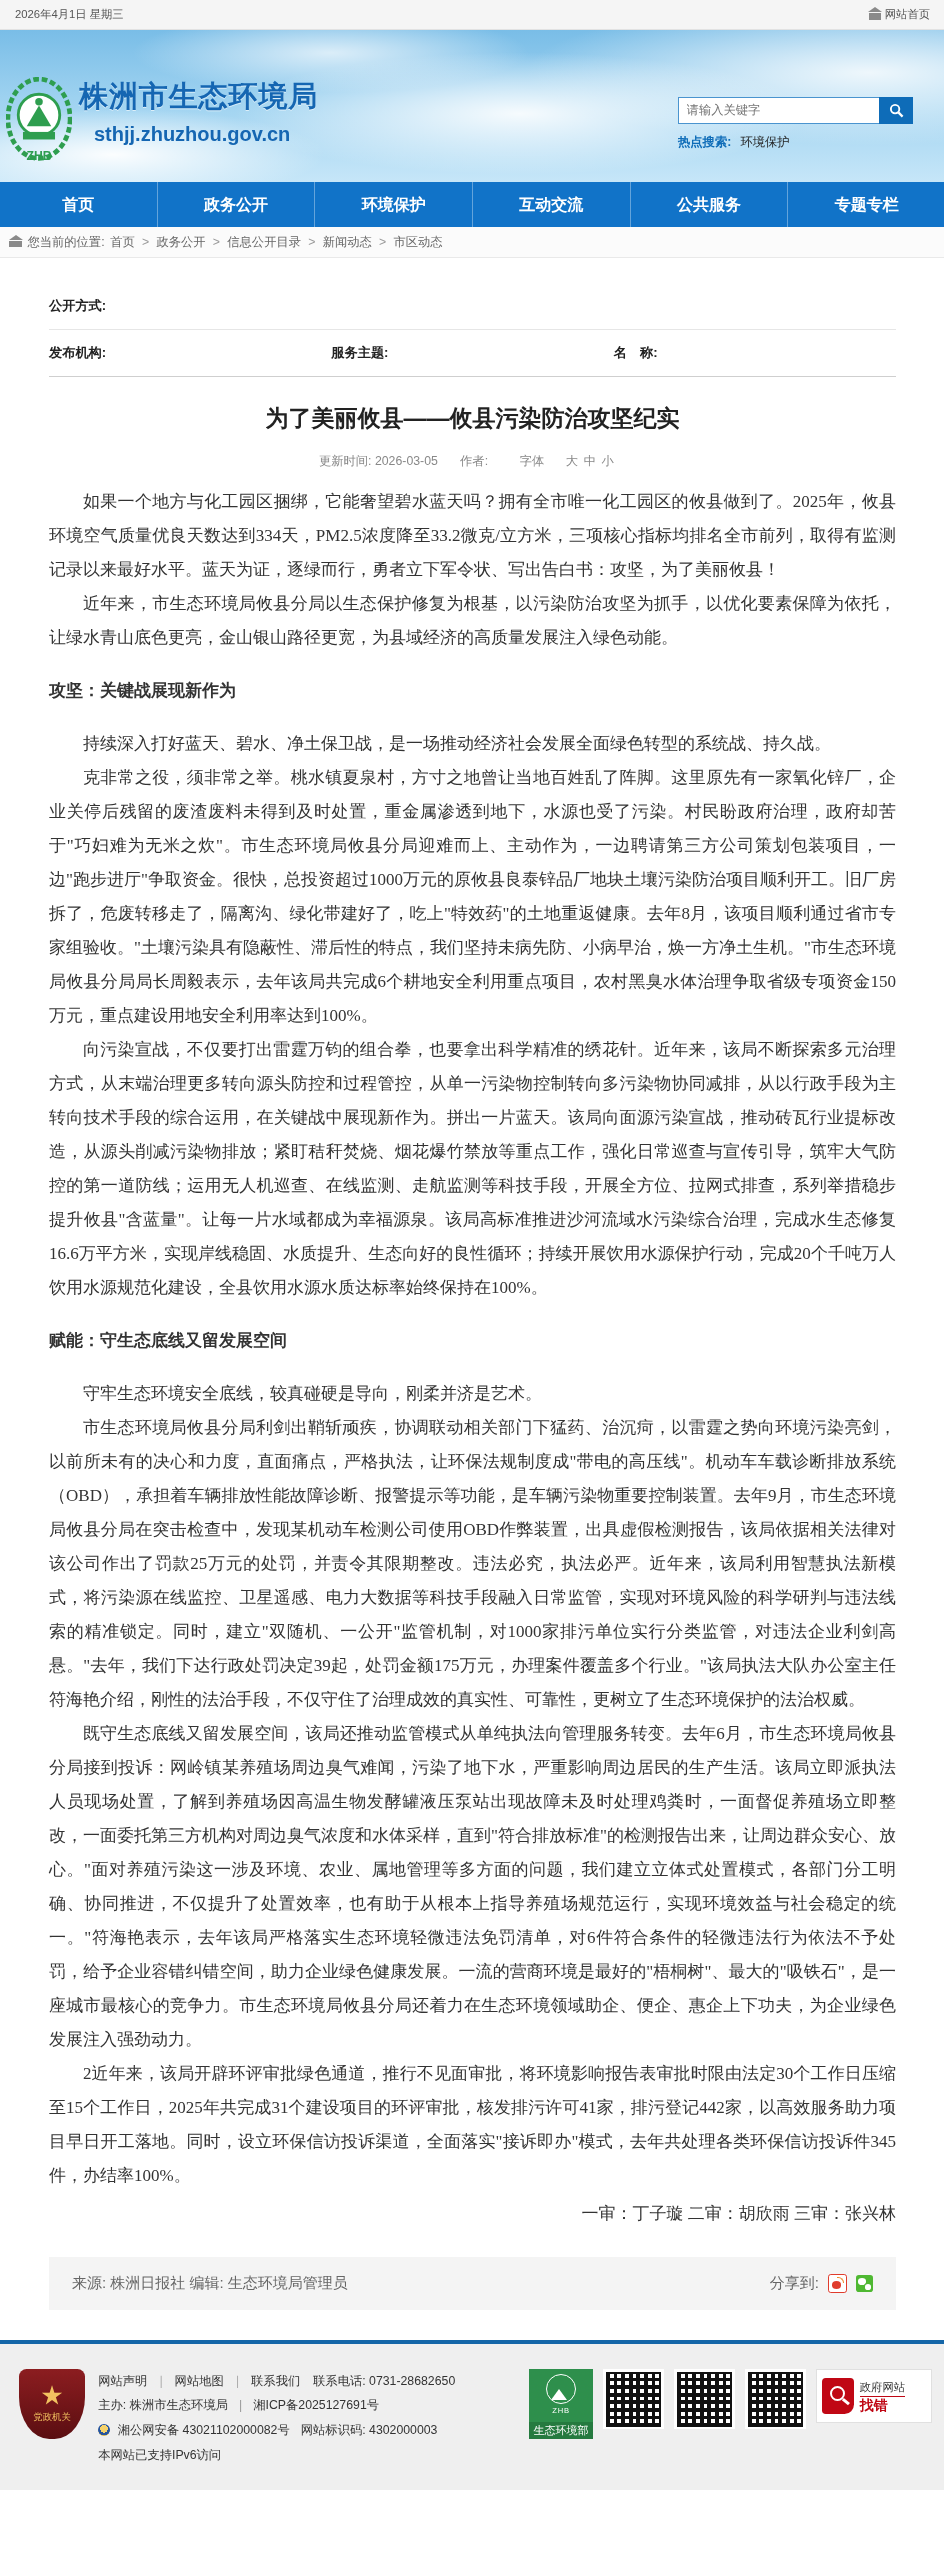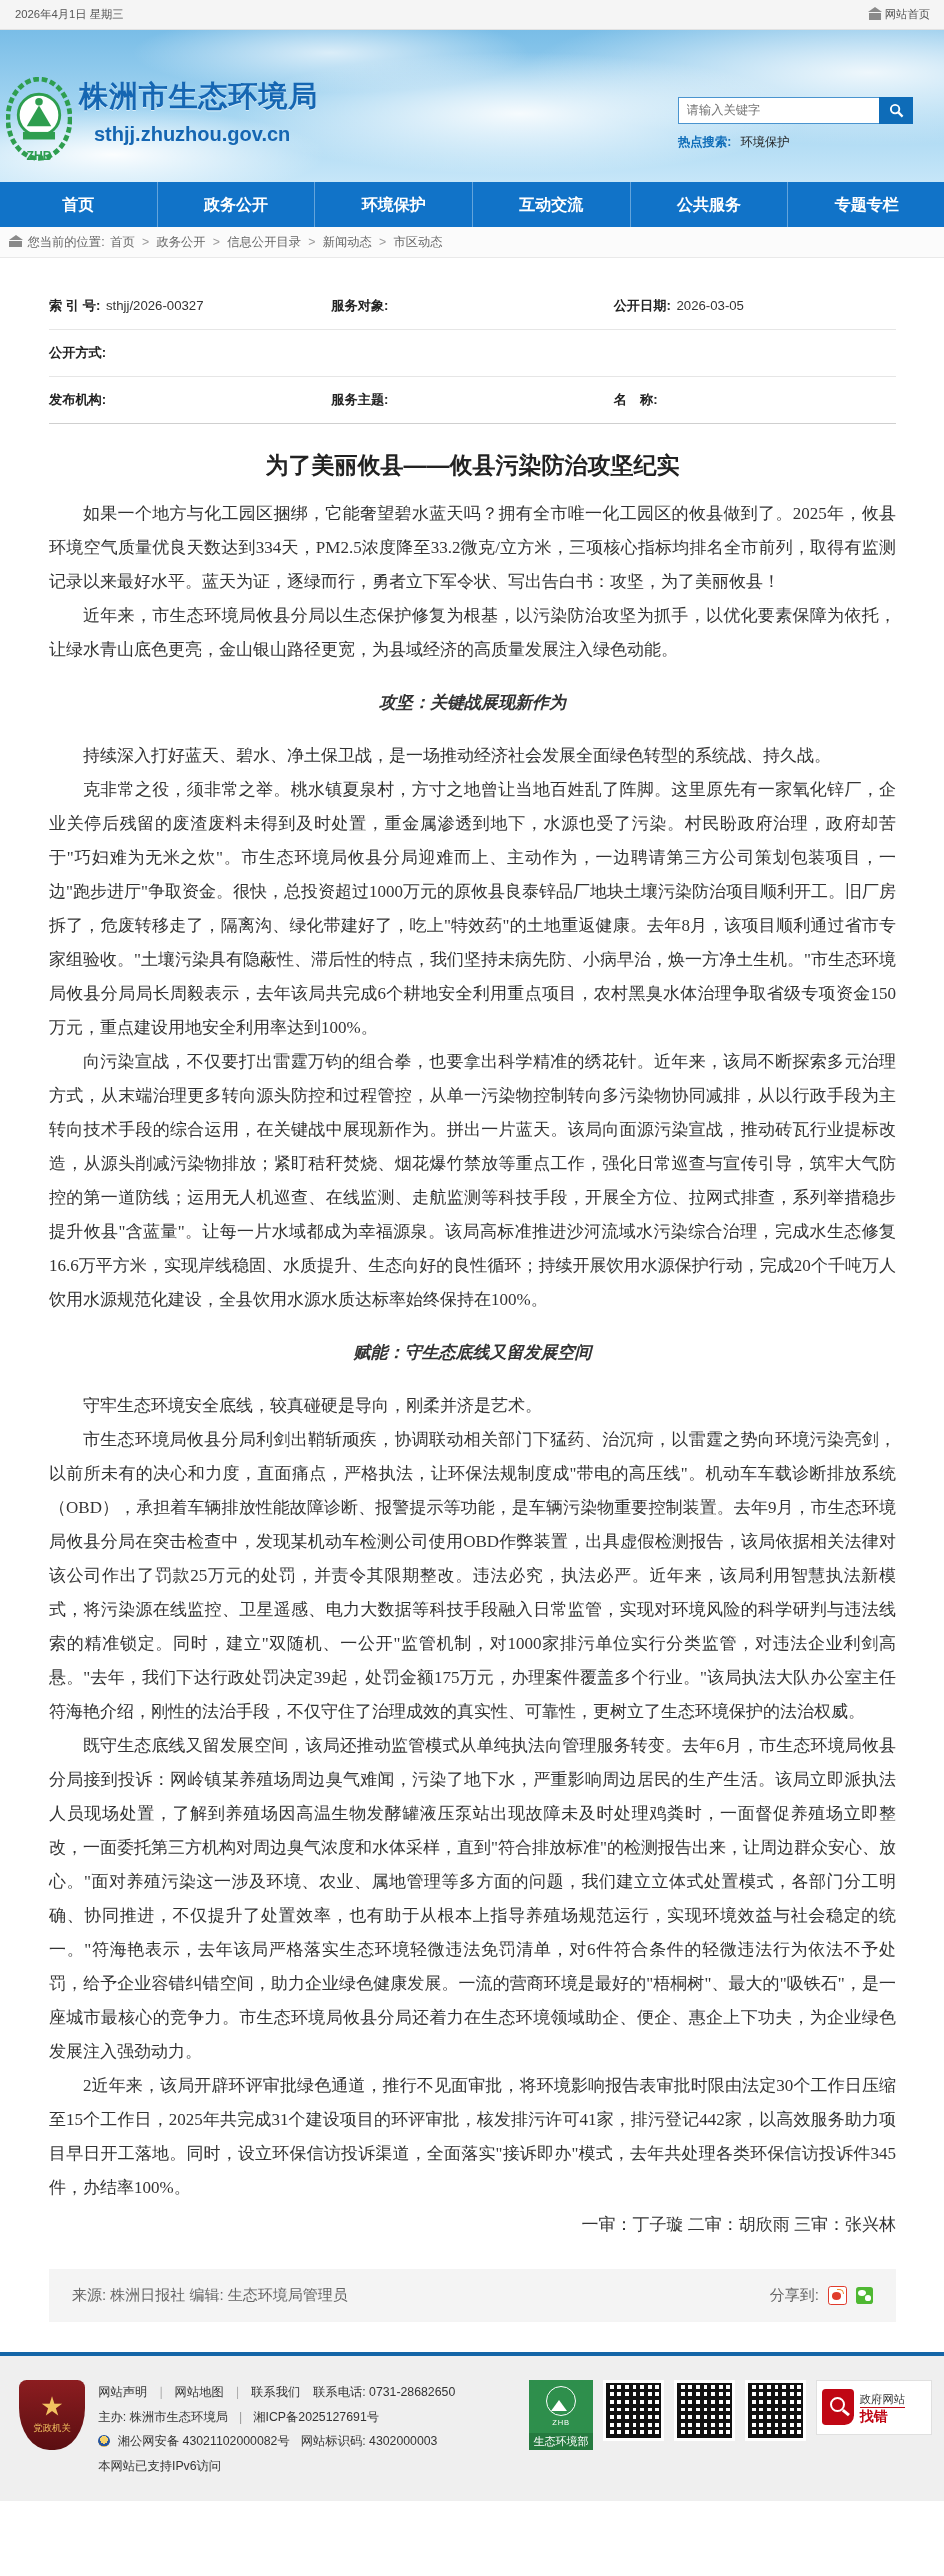--- a/index.html
+++ b/index.html
@@ -48,21 +48,21 @@
   .meta-cell{flex:1;}
   .meta-cell b{color:#222;margin-right:5.7px;}
 
   
   .art-title{margin-top:26.5px;text-align:center;font-size:23px;font-weight:bold;color:#222;}
   .art-meta{text-align:center;margin:19px 0 5.7px;font-size:12.3px;color:#888;}
   .art-meta span{margin:0 9.4px;}
   .art-meta a{color:#888;text-decoration:none;margin:0 2.8px;cursor:pointer;}
   .article{margin-top:15px;font-family:"Liberation Serif","DejaVu Serif",serif;font-size:17px;line-height:34px;color:#333;text-align:justify;}
   .article p{text-indent:2em;margin:0;}
-  .article .sect{font-weight:bold;text-align:center;text-indent:0;margin:19px 0;font-style:italic;}
+  .article .sect{font-weight:bold;text-indent:0;margin:19px 0;}
   .article .right{text-align:right;text-indent:0;margin-top:3.8px;}
 
   
   .srcbar{margin-top:26.5px;background:#f4f4f4;height:53px;display:flex;justify-content:space-between;align-items:center;padding:0 23px;font-size:15px;color:#666;}
   .srcbar .share{display:flex;align-items:center;gap:9px;}
   .sic{width:17px;height:17px;border-radius:2.8px;display:inline-block;cursor:pointer;}
   .sic.weibo{background:#fff;border:0.9px solid #e03c2d;position:relative;}
   .sic.weibo:before{content:"";position:absolute;left:2.8px;top:5.7px;width:9.4px;height:7.6px;border-radius:50%;background:#e03c2d;}
   .sic.weibo:after{content:"";position:absolute;right:1.9px;top:1.9px;width:5.7px;height:4.7px;border:1.4px solid #f08a2a;border-left:none;border-bottom:none;border-radius:0 5.7px 0 0;}
   .sic.wechat{background:#4fb832;position:relative;}
@@ -152,35 +152,35 @@
   <div class="crumbbar">
     <span class="home-ic"></span>
     <span>您当前的位置:</span>
     <span><a>首页</a><span class="sep"> &gt; </span><a>政务公开</a><span class="sep"> &gt; </span><a>信息公开目录</a><span class="sep"> &gt; </span><a>新闻动态</a><span class="sep"> &gt; </span><a>市区动态</a></span>
   </div>
 
   <div class="content">
 
     <div class="meta">
         <div class="meta-row">
-          <div class="meta-cell"><b>索 引 号:</b><span>sthjj/2026-00327</span></div>
-          <div class="meta-cell"><b>服务对象:</b><span></span></div>
-          <div class="meta-cell"><b>公开日期:</b><span>2026-03-05</span></div>
-        </div>
-        <div class="meta-row">
           <div class="meta-cell"><b>公开方式:</b><span></span></div>
         </div>
         <div class="meta-row">
           <div class="meta-cell"><b>发布机构:</b><span></span></div>
           <div class="meta-cell"><b>服务主题:</b><span></span></div>
           <div class="meta-cell"><b>名　称:</b><span></span></div>
         </div>
       </div>
 
     <h1 class="art-title">为了美丽攸县——攸县污染防治攻坚纪实</h1>
+    <div class="art-meta">
+      <span>更新时间: 2026-03-05</span>
+      <span>作者:</span>
+      <span><span>字体</span><span><a>大</a><a>中</a><a>小</a></span></span>
+    </div>
 
     <div class="article">
         <p>如果一个地方与化工园区捆绑，它能奢望碧水蓝天吗？拥有全市唯一化工园区的攸县做到了。2025年，攸县环境空气质量优良天数达到334天，PM2.5浓度降至33.2微克/立方米，三项核心指标均排名全市前列，取得有监测记录以来最好水平。蓝天为证，逐绿而行，勇者立下军令状、写出告白书：攻坚，为了美丽攸县！</p>
         <p>近年来，市生态环境局攸县分局以生态保护修复为根基，以污染防治攻坚为抓手，以优化要素保障为依托，让绿水青山底色更亮，金山银山路径更宽，为县域经济的高质量发展注入绿色动能。</p>
         <p class="sect">攻坚：关键战展现新作为</p>
         <p>持续深入打好蓝天、碧水、净土保卫战，是一场推动经济社会发展全面绿色转型的系统战、持久战。</p>
         <p>克非常之役，须非常之举。桃水镇夏泉村，方寸之地曾让当地百姓乱了阵脚。这里原先有一家氧化锌厂，企业关停后残留的废渣废料未得到及时处置，重金属渗透到地下，水源也受了污染。村民盼政府治理，政府却苦于"巧妇难为无米之炊"。市生态环境局攸县分局迎难而上、主动作为，一边聘请第三方公司策划包装项目，一边"跑步进厅"争取资金。很快，总投资超过1000万元的原攸县良泰锌品厂地块土壤污染防治项目顺利开工。旧厂房拆了，危废转移走了，隔离沟、绿化带建好了，吃上"特效药"的土地重返健康。去年8月，该项目顺利通过省市专家组验收。"土壤污染具有隐蔽性、滞后性的特点，我们坚持未病先防、小病早治，焕一方净土生机。"市生态环境局攸县分局局长周毅表示，去年该局共完成6个耕地安全利用重点项目，农村黑臭水体治理争取省级专项资金150万元，重点建设用地安全利用率达到100%。</p>
         <p>向污染宣战，不仅要打出雷霆万钧的组合拳，也要拿出科学精准的绣花针。近年来，该局不断探索多元治理方式，从末端治理更多转向源头防控和过程管控，从单一污染物控制转向多污染物协同减排，从以行政手段为主转向技术手段的综合运用，在关键战中展现新作为。拼出一片蓝天。该局向面源污染宣战，推动砖瓦行业提标改造，从源头削减污染物排放；紧盯秸秆焚烧、烟花爆竹禁放等重点工作，强化日常巡查与宣传引导，筑牢大气防控的第一道防线；运用无人机巡查、在线监测、走航监测等科技手段，开展全方位、拉网式排查，系列举措稳步提升攸县"含蓝量"。让每一片水域都成为幸福源泉。该局高标准推进沙河流域水污染综合治理，完成水生态修复16.6万平方米，实现岸线稳固、水质提升、生态向好的良性循环；持续开展饮用水源保护行动，完成20个千吨万人饮用水源规范化建设，全县饮用水源水质达标率始终保持在100%。</p>
         <p class="sect">赋能：守生态底线又留发展空间</p>
         <p>守牢生态环境安全底线，较真碰硬是导向，刚柔并济是艺术。</p>

